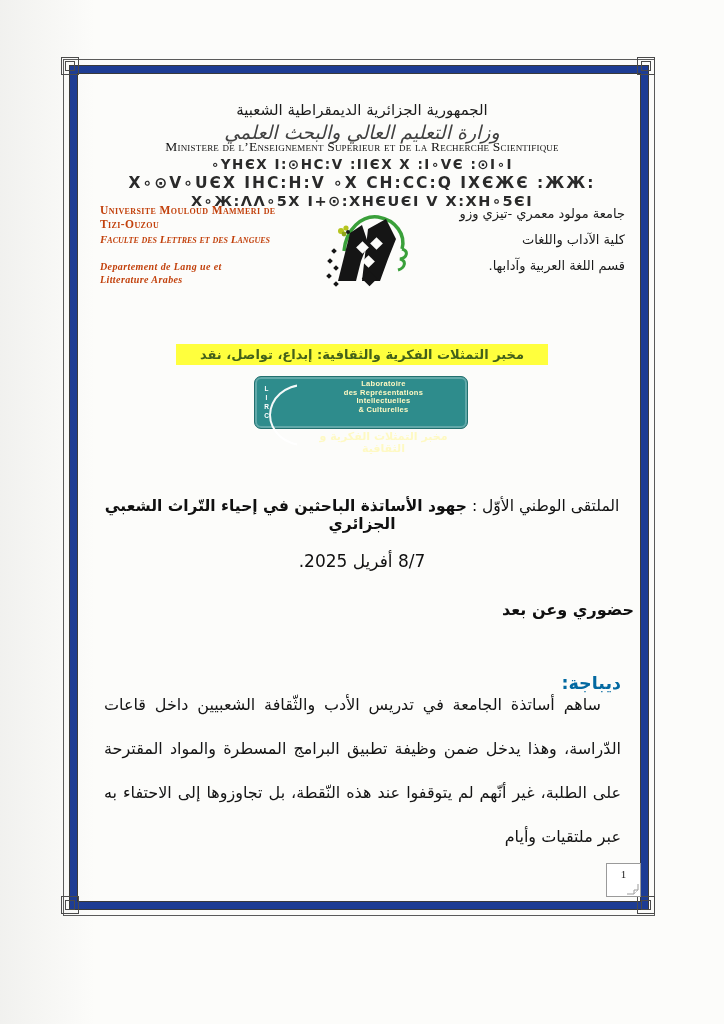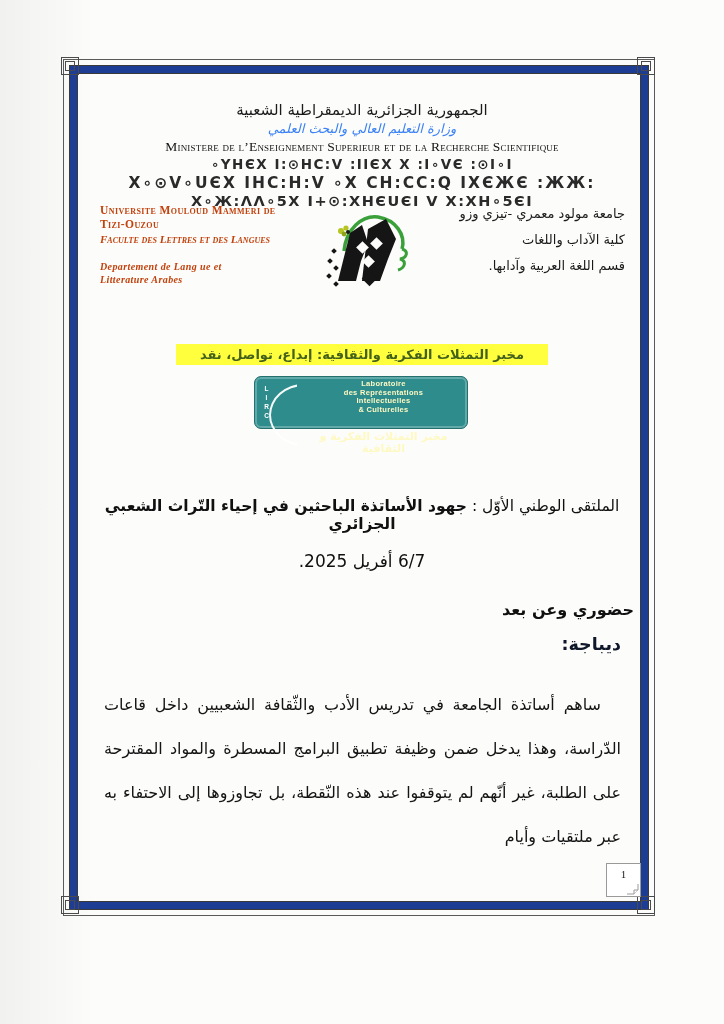--- a/index.html
+++ b/index.html
@@ -12,21 +12,21 @@
   .frame-thin{left:63px;top:59px;width:590px;height:855px;border:1px solid #5a5a5a;}
   .frame-blue{left:70px;top:66px;width:564px;height:829px;border:7px solid #1d3c94;
         box-shadow:0 0 0 1px #3a3a3a, inset 0 0 0 1px #3a3a3a;}
   .corner{width:16px;height:16px;border:1px solid #4a4a4a;}
   .corner .corner-inner{position:absolute;left:3px;top:3px;width:8px;height:8px;border:1px solid #4a4a4a;}
   .corner.tl{left:61px;top:57px;} .corner.tr{left:637px;top:57px;}
   .corner.bl{left:61px;top:896px;} .corner.br{left:637px;top:896px;}
   
   .centercol{left:90px;width:544px;text-align:center;}
   .h-republic{top:101px;font-size:15px;direction:rtl;color:#1b1b1b;}
-  .h-ministry-ar{top:121px;font-size:13px;font-style:italic;direction:rtl;color:#3b82f6;}
+  .h-ministry-ar{top:121px;font-size:19px;font-style:italic;direction:rtl;color:#404040;}
   .h-ministry-fr{top:139px;font-family:"Liberation Serif",serif;font-variant:small-caps;
         font-size:13.5px;letter-spacing:.2px;color:#121212;}
   .tif{font-weight:bold;color:#2a2a2a;}
   .h-t1{top:156px;font-size:13.5px;letter-spacing:1.5px;}
   .h-t2{top:174px;font-size:15.5px;letter-spacing:2px;}
   .h-t3{top:193px;font-size:14.5px;letter-spacing:1.5px;}
   
   .inst-left{left:100px;top:204px;width:210px;font-family:"Liberation Serif",serif;color:#c2410c;}
   .inst-left .uni{font-size:11.5px;font-weight:bold;font-variant:small-caps;letter-spacing:.4px;line-height:13.5px;}
   .inst-left .fac{font-size:11px;font-weight:bold;font-style:italic;font-variant:small-caps;margin-top:2px;}
@@ -46,21 +46,21 @@
   .lab-arc{position:absolute;left:14px;top:7px;width:66px;height:58px;
       border:2.5px solid rgba(255,255,255,.95);border-radius:50%;clip-path:inset(-3px 60% -3px 0);}
   .lab-text{position:absolute;left:50px;right:5px;top:3px;text-align:center;color:#fef9c3;font-weight:bold;}
   .lab-text .fr{font-size:7.5px;line-height:8.5px;font-family:"Liberation Sans",sans-serif;letter-spacing:.3px;}
   .lab-text .ar{font-size:11px;line-height:12px;margin-top:17px;direction:rtl;}
   
   .ev-title{left:95px;width:534px;top:497px;text-align:center;direction:rtl;font-size:15.5px;color:#101010;}
   .ev-title .main{font-weight:bold;}
   .ev-date{top:551px;direction:rtl;font-size:17px;color:#101010;}
   .ev-mode{top:600px;direction:rtl;font-size:16px;font-weight:bold;color:#101010;text-align:right;}
-  .preamble{right:103px;top:634px;direction:rtl;font-size:17.5px;font-weight:bold;color:#0f172a;}
+  .preamble{right:103px;top:673px;direction:rtl;font-size:17.5px;font-weight:bold;color:#0369a1;}
   .body-par{left:104px;width:517px;top:683px;direction:rtl;text-align:justify;
       font-size:16px;line-height:44px;color:#141414;text-indent:20px;}
   
   .pagenum-box{left:606px;top:863px;width:33px;height:32px;border:1px solid #9a9a9a;background:#fff;
       text-align:center;font-family:"Liberation Serif",serif;font-size:11px;line-height:20px;color:#222;}
   .curl{position:absolute;right:0px;bottom:0px;}
 </style>
 </head>
 <body>
 
@@ -136,21 +136,21 @@
       <div class="fr">des Représentations</div>
       <div class="fr">Intellectuelles</div>
       <div class="fr">&amp; Culturelles</div>
       <div class="ar">مخبر التمثلات الفكرية و الثقافية</div>
     </div>
   </div>
 
   <div class="abs ev-title">
     <span class="prefix">الملتقى الوطني الأوّل : </span><span class="main">جهود الأساتذة الباحثين في إحياء التّراث الشعبي الجزائري</span>
   </div>
-  <div class="abs centercol ev-date">6/7 أفريل 2025.</div>
+  <div class="abs centercol ev-date">8/7 أفريل 2025.</div>
   <div class="abs centercol ev-mode">حضوري وعن بعد</div>
 
   <div class="abs preamble">ديباجة:</div>
   <div class="abs body-par">ساهم أساتذة الجامعة في تدريس الأدب والثّقافة الشعبيين داخل قاعات الدّراسة، وهذا يدخل ضمن وظيفة تطبيق البرامج المسطرة والمواد المقترحة على الطلبة، غير أنّهم لم يتوقفوا عند هذه النّقطة، بل تجاوزوها إلى الاحتفاء به عبر ملتقيات وأيام</div>
 
   <div class="abs pagenum-box">
     <span>1</span>
     <svg class="curl" width="14" height="14" viewBox="0 0 14 14">
       <path d="M1 12 L8 12 L12 8 L12 2" fill="none" stroke="#9a9a9a" stroke-width="1"></path>
       <path d="M8 12 L8 8 L12 8" fill="#fff" stroke="#9a9a9a" stroke-width="1"></path>

